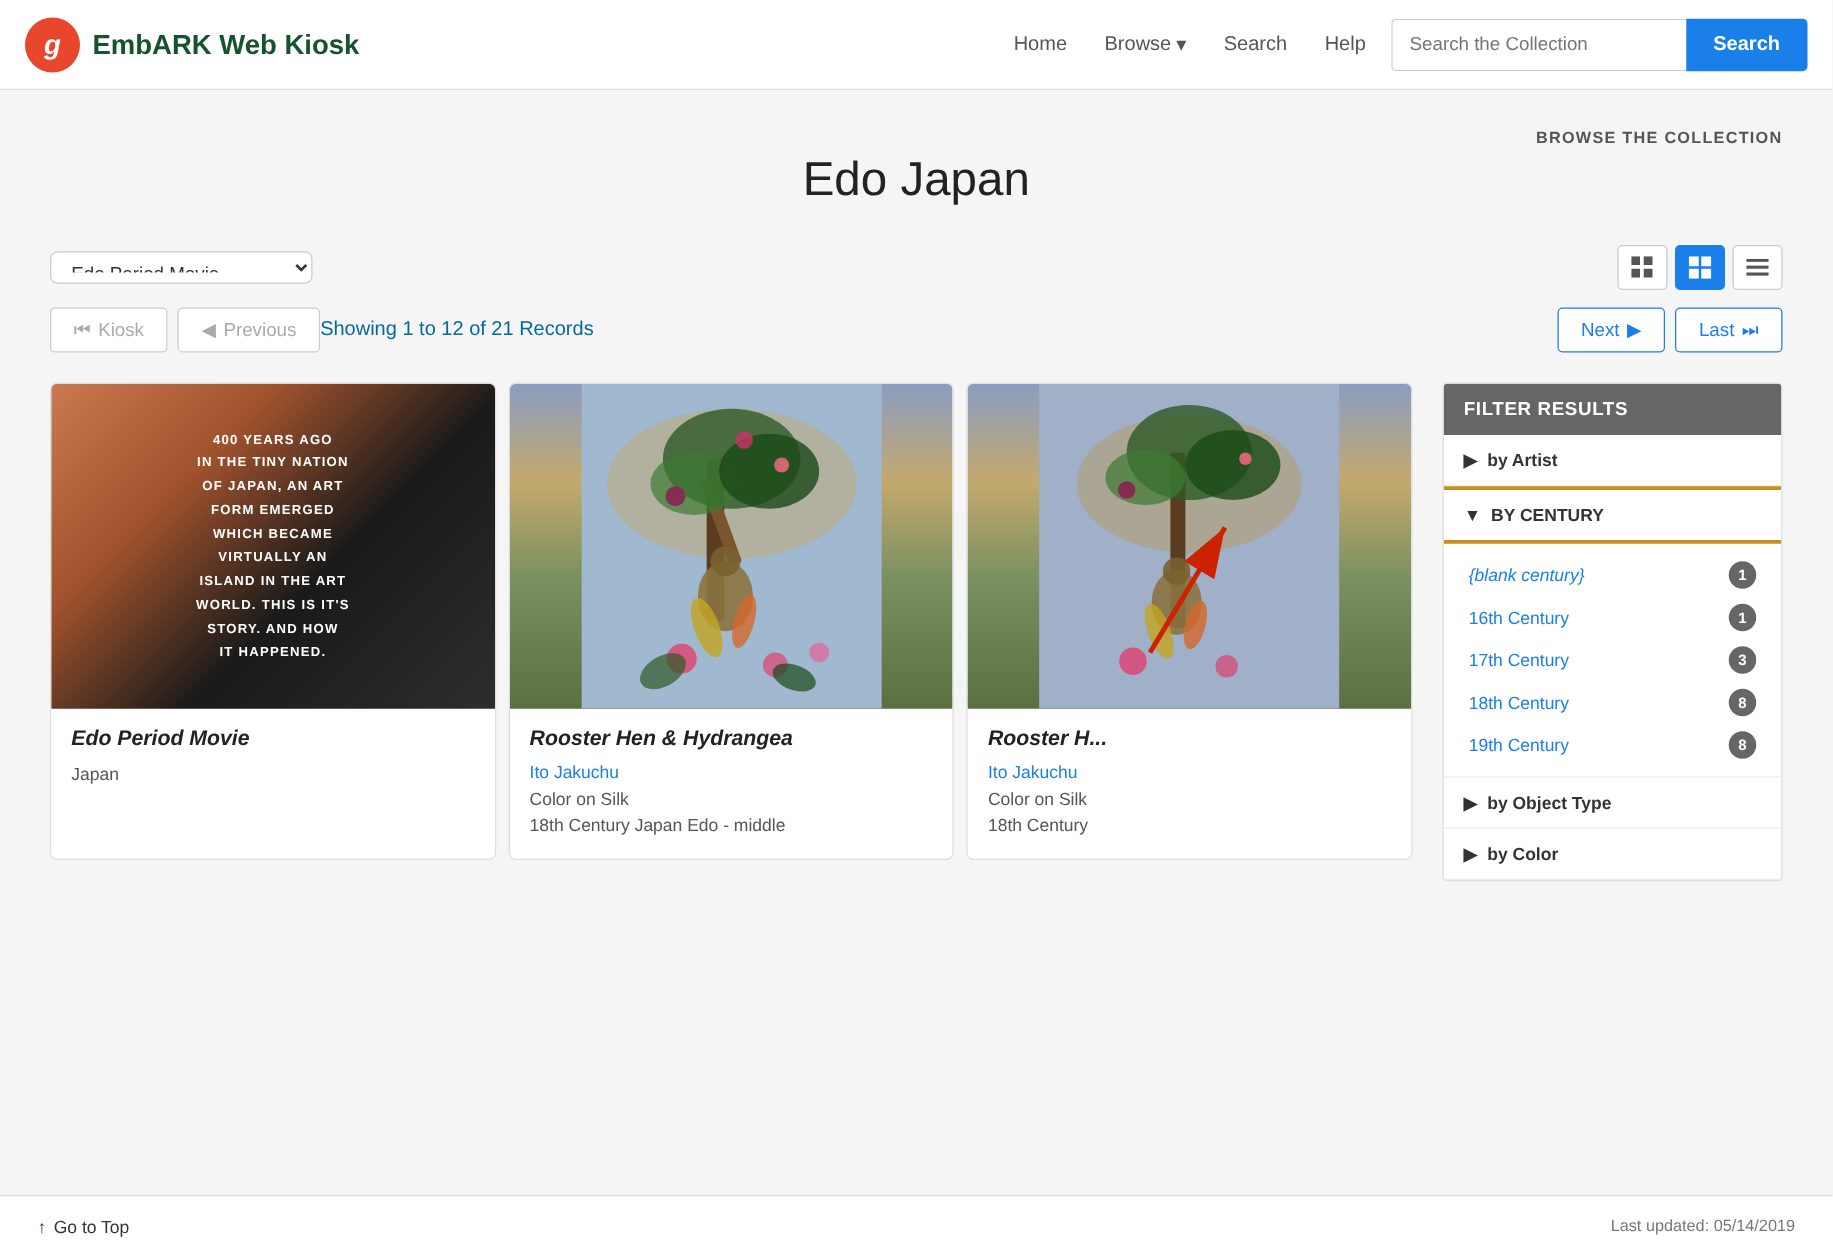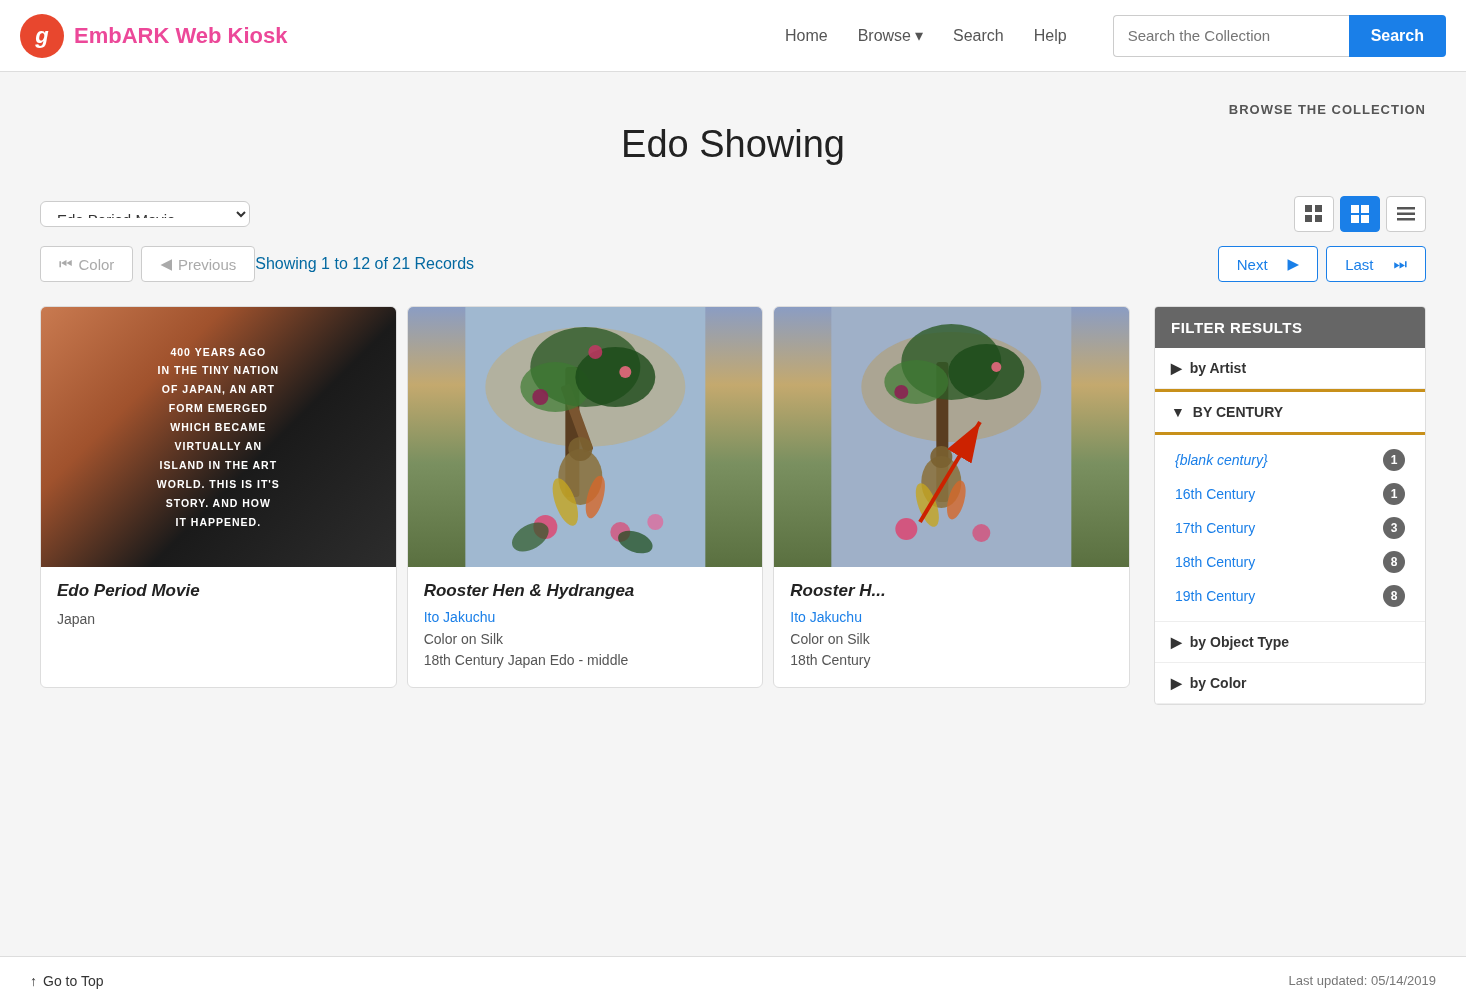--- a/index.html
+++ b/index.html
@@ -30,27 +30,27 @@
       align-items: center;
       justify-content: center;
       color: white;
       font-weight: bold;
       font-size: 22px;
       font-style: italic;
     }
     .logo-text {
       font-size: 22px;
       font-weight: bold;
-      color: #ec4899;
+      color: #14532d;
     }
     .nav-links {
       display: flex;
       align-items: center;
       gap: 30px;
-      margin-right: 46px;
+      margin-right: 20px;
     }
     .nav-link {
       color: #555;
       font-size: 16px;
       cursor: pointer;
       text-decoration: none;
     }
     .nav-link.browse {
       display: flex;
       align-items: center;
@@ -190,21 +190,21 @@
     .page-btn-next {
       border: 1px solid #1a7fe8;
       border-radius: 4px;
       padding: 8px 18px;
       font-size: 15px;
       background: white;
       color: #1a7fe8;
       cursor: pointer;
       display: flex;
       align-items: center;
-      gap: 20px;
+      gap: 6px;
     }
 
     
     .main-layout {
       display: flex;
       gap: 24px;
       align-items: flex-start;
     }
 
     
@@ -383,21 +383,21 @@
   </nav>
   <div class="search-bar-area">
     <input class="search-input-header" type="text" placeholder="Search the Collection" style="">
     <button class="search-btn-header">Search</button>
   </div>
 </header>
 
 <div class="page-content">
 
   <div class="browse-label">BROWSE THE COLLECTION</div>
-  <h1 class="page-title">Edo Showing</h1>
+  <h1 class="page-title">Edo Japan</h1>
 
   <div class="controls-row">
     <select class="dropdown-select">
       <option>Edo Period Movie –</option>
       <option>All Works</option>
       <option>Paintings</option>
       <option>Prints</option>
     </select>
     <div class="view-icons">
       <button class="view-btn">
@@ -423,21 +423,21 @@
           <rect x="0" y="11" width="18" height="2.5" fill="currentColor"></rect>
         </svg>
       </button>
     </div>
   </div>
 
   <div class="pagination-row">
     <div class="page-btns-left">
       <button class="page-btn disabled">
         <span>⏮</span>
-        <span>Color</span>
+        <span>Kiosk</span>
       </button>
       <button class="page-btn disabled">
         <span>◀</span>
         <span>Previous</span>
       </button>
     </div>
     <div class="showing-text">Showing 1 to 12 of 21 Records</div>
     <div class="page-btns-right">
       <button class="page-btn-next">
         <span>Next</span>

